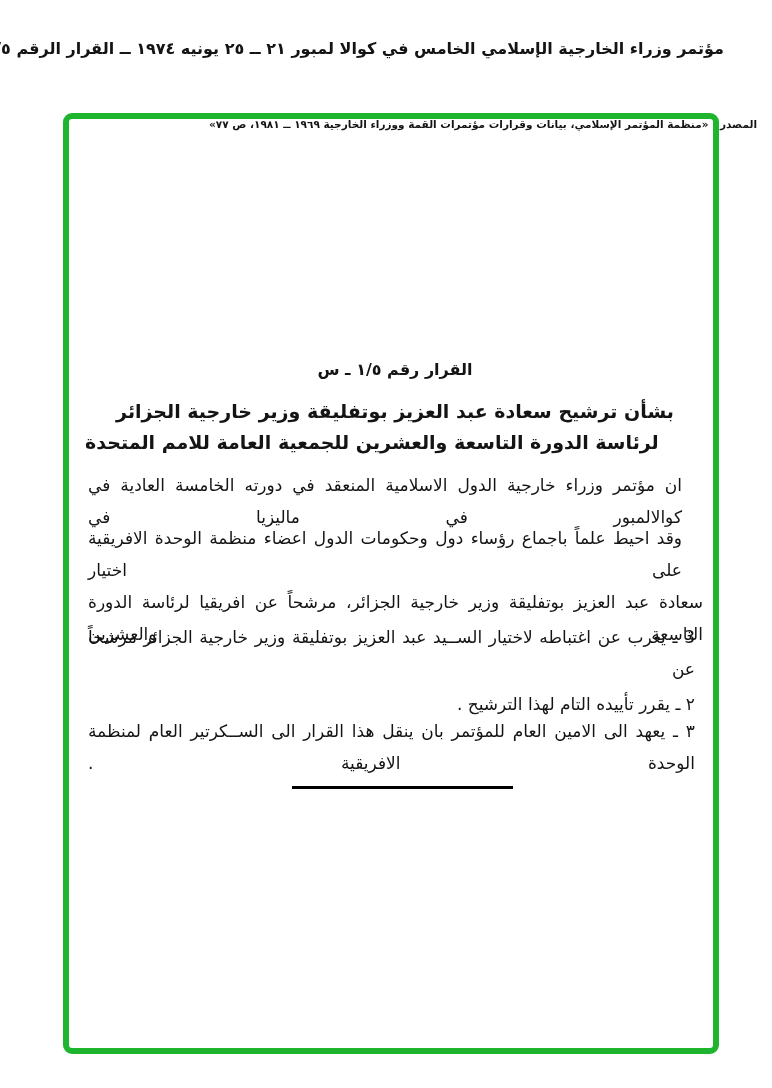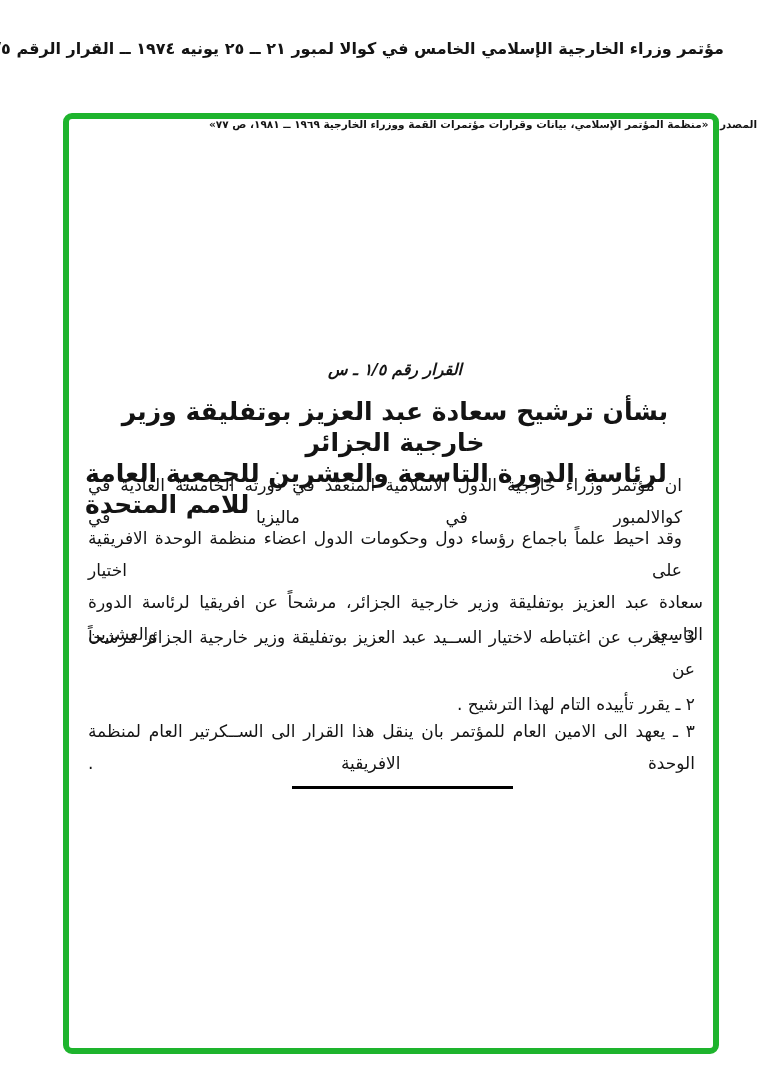--- a/index.html
+++ b/index.html
@@ -32,25 +32,25 @@
     left: 63px; top: 113px;
     width: 644px; height: 929px;
     border: 6px solid #1eb42d;
     border-radius: 9px;
     background: transparent;
   }
 
   
   .doc-title {
     top: 360px; left: 85px; width: 620px;
-    text-align: center; font-weight: bold; font-size: 16px; font-style: italic;
+    text-align: center; font-weight: bold; font-size: 16px;
   }
   .doc-subject {
     top: 396px; left: 85px; width: 620px;
-    text-align: center; font-weight: bold; font-size: 25px;
+    text-align: center; font-weight: bold; font-size: 19px;
     line-height: 31px;
   }
 
   
   .para, .item {
     left: 88px; width: 615px;
     font-size: 17px; line-height: 32px;
   }
   .item { width: 607px; }
   .p1 { top: 469px; }

